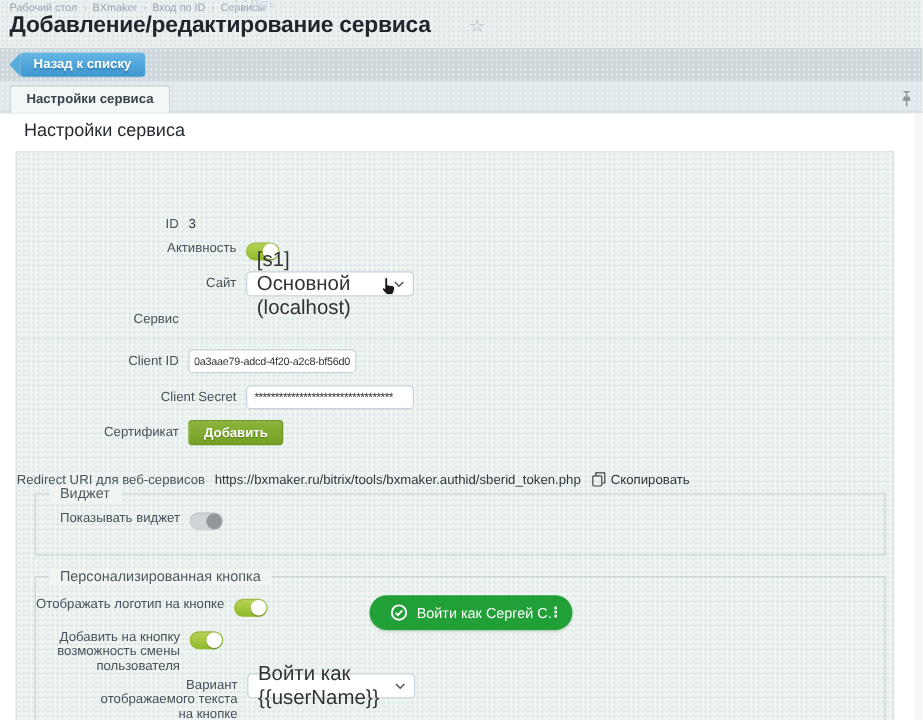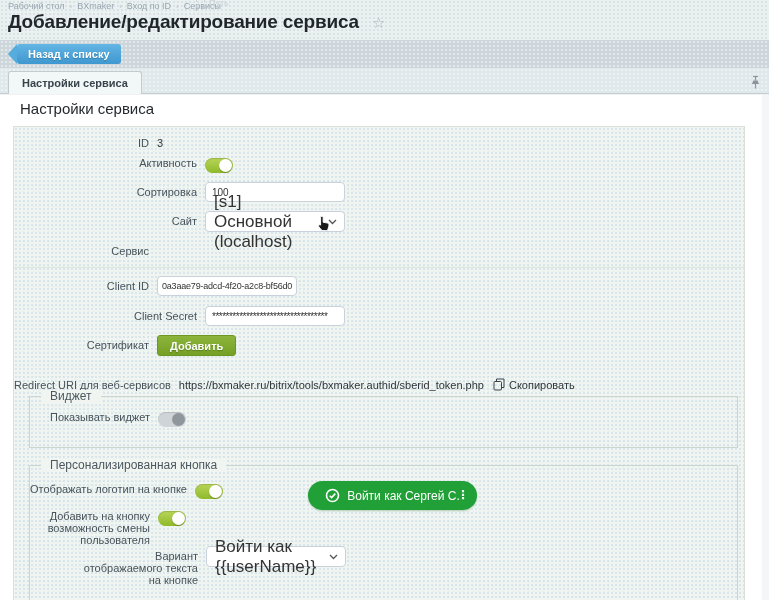--- a/index.html
+++ b/index.html
@@ -10,21 +10,21 @@
   
   .topbar { position:absolute; top:0; left:0; right:0; height:40px;
     background-color:#ebf1f1;
     background-image:radial-gradient(rgba(150,175,185,.22) .8px, transparent .9px);
     background-size:4px 4px; }
   .breadcrumb { position:absolute; top:1px; left:8px; font-size:9px; color:#97a5b1; white-space:nowrap;text-align:right; }
   .breadcrumb a { color:#97a5b1; text-decoration:none; cursor:pointer; }
   .breadcrumb .sep { color:#b7c2ca; margin:0 5px; font-size:8px; }
   .path-chip { position:absolute; left:196px; top:-2px; font-size:9px; color:#c2ccd4; opacity:.8; display:flex; align-items:center; gap:4px; cursor:pointer; }
   .path-chip .path-icon { width:9px; height:9px; border:1px dashed #c2ccd4; display:inline-block; }
-  .title-row { position:absolute; left:8px; top:11px; display:flex; align-items:center; }
+  .title-row { position:absolute; left:8px; top:11px; display:flex; align-items:center;gap:19px; }
   .page-title { font-size:19px; font-weight:bold; color:#20262b; letter-spacing:-.2px; }
   .star { margin-left:13px; font-size:15px; color:#a9b5bd; cursor:pointer; line-height:1; }
 
   
   .toolbar { position:absolute; top:40px; left:0; right:0; height:28px;
     background-color:#ccd6db;
     background-image:radial-gradient(rgba(255,255,255,.45) .8px, transparent .9px);
     background-size:4px 4px; }
   .back-btn { position:absolute; left:17px; top:4px; height:20px; border:none; cursor:pointer;
     background:linear-gradient(#63b5e4,#3e97cf); color:#fff; font-weight:bold; font-size:11px;
@@ -91,21 +91,21 @@
     padding:0 12px; font-family:inherit; text-shadow:0 1px 1px rgba(40,70,0,.4); }
 
   .fieldset { position:relative; border:1px solid #ccd6d0; margin:0 6px 0 15px; }
   .fieldset .legend { position:absolute; top:-7px; left:11px; background:#f0f5f1; padding:0 9px;
     font-size:12px; color:#4c575e; line-height:13px; }
   .fieldset .flabel { flex:0 0 128px; }
 
   .fs-widget { height:52px; padding-top:13px; margin-bottom:17px; }
   .fs-button { padding-top:16px; height:220px; }
 
-  .mb7 { margin-bottom:7px; }  .mb8 { margin-bottom:8px; }
+  .mb7 { margin-bottom:7px;margin-top:44px; }  .mb8 { margin-bottom:8px; }
   .mb9 { margin-bottom:9px;padding-left:48px; }  .mb10 { margin-bottom:10px; }
   .mb5 { margin-bottom:5px; }  .mb19 { margin-bottom:19px; }
 
   
   .sber-preview { position:absolute; left:278px; top:15px; width:169px; height:29px; border-radius:15px;
     background:#21a038; display:flex; align-items:center; justify-content:center; cursor:pointer;
     box-shadow:0 1px 2px rgba(0,80,20,.25); }
   .sber-preview .sber-label { color:#fff; font-size:12px; margin-left:7px; }
   .sber-preview .kebab { position:absolute; right:8px; top:7px; color:#eaf6ec; font-size:12px; font-weight:bold;
     letter-spacing:0; line-height:15px; cursor:pointer; }
@@ -156,24 +156,20 @@
         <div class="plain-value">3</div>
       </div>
 
       <div class="form-row mb9">
         <div class="flabel top0">Активность</div>
         <div class="toggle on">
             <span class="knob"></span>
           </div>
       </div>
 
-      <div class="form-row mb9">
-        <div class="flabel">Сортировка</div>
-        <input class="text-input" value="100" style="">
-      </div>
 
       <div class="form-row mb9">
         <div class="flabel">Сайт</div>
         <div class="select">
           <span class="select-value">[s1] Основной (localhost)</span>
           <span class="chevron">
             <svg width="9" height="6" viewBox="0 0 9 6">
                 <path d="M1 1l3.5 3.5L8 1" stroke="#555" stroke-width="1.3" fill="none"></path>
               </svg>
           </span>

